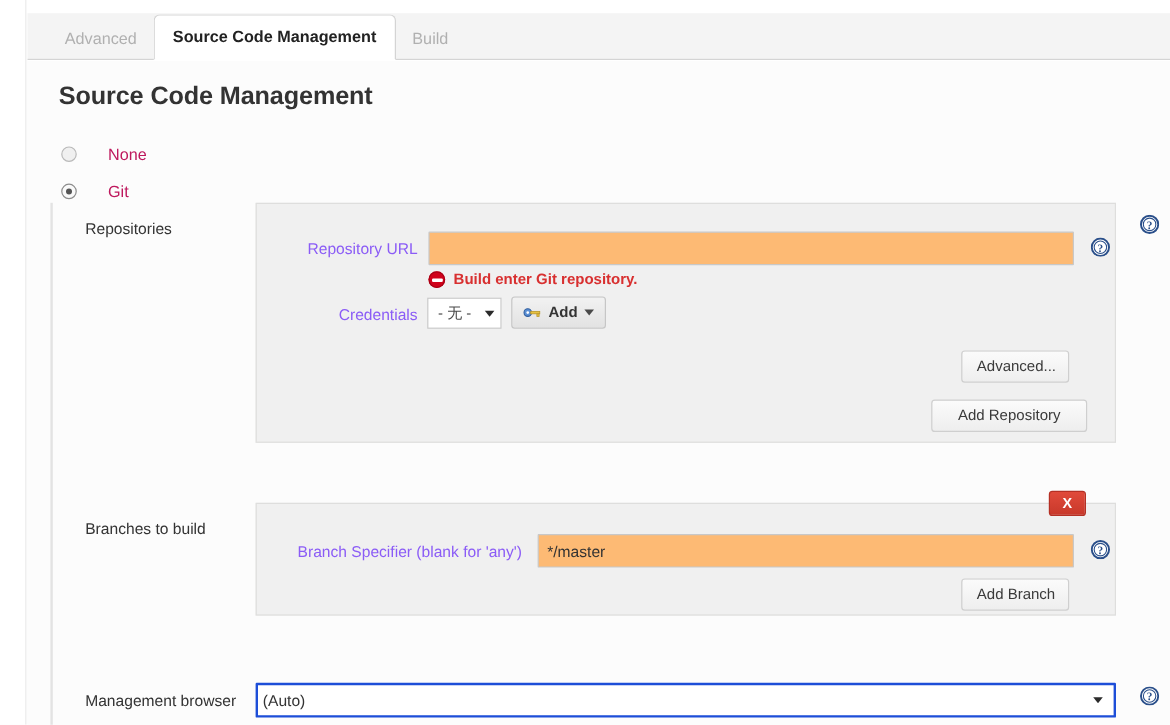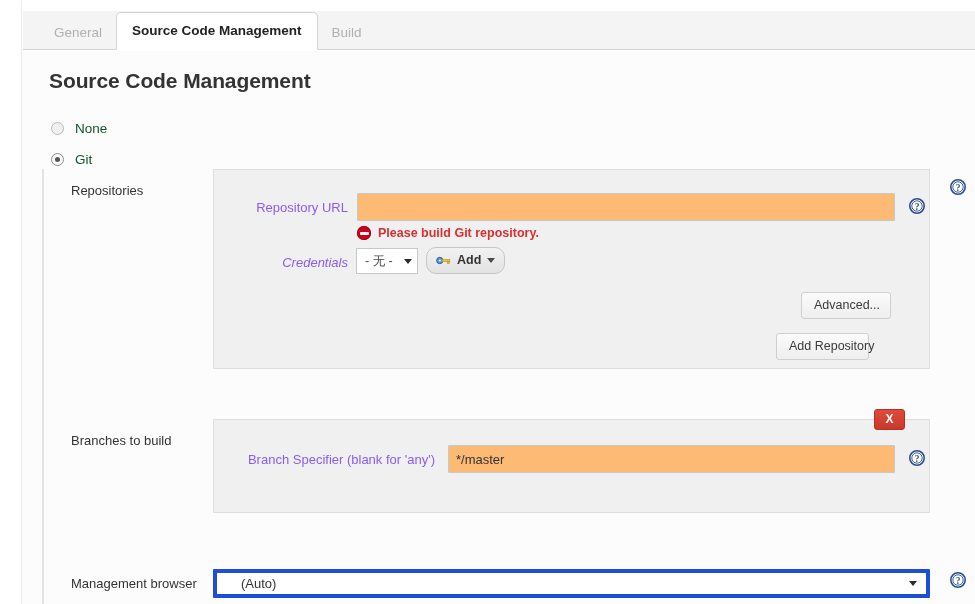--- a/index.html
+++ b/index.html
@@ -124,23 +124,23 @@
   .radio.checked { background: #fafafa; border-color: #8d8d8d; }
   .radio.checked::after {
     content: "";
     position: absolute;
     left: 3px; top: 3px;
     width: 5px; height: 5px;
     border-radius: 50%;
     background: #555555;
   }
   .radio-label {
-    margin-left: 11px;
+    margin-left: 26px;
     font-size: 13.5px;
-    color: #14532d;
+    color: #be185d;
     text-align: right;
   }
 
   
   .git-section {
     position: absolute;
     left: 19px;
     top: 118px;
     width: 925px;
     height: 436px;
@@ -266,21 +266,20 @@
 
   .btn.drop {
     display: flex;
     align-items: center;
     gap: 6px;
     padding: 0 9px;
     background: linear-gradient(#f2f2f2, #e2e2e2);
     border-color: #c6c6c6;
     font-weight: bold;
     color: #333333;
-    border-radius: 10px;
   }
   .caret-sm {
     width: 0; height: 0;
     border-left: 4px solid transparent;
     border-right: 4px solid transparent;
     border-top: 5px solid #4a4a4a;
   }
 
   
   .key-icon { width: 15px; height: 13px; flex: none; }
@@ -297,43 +296,43 @@
     font-weight: bold;
     line-height: 19px;
     text-align: center;
     cursor: pointer;
   }
 
   
   .sel-wide {
     position: absolute;
     height: 29px;
-    border: 4px solid #1d4ed8;
+    border: 2px solid #1d4ed8;
     background: #ffffff;
     display: flex;
     align-items: center;
-    padding: 0 24px;
+    padding: 0 4px;
     font-size: 13px;
     color: #333333;
     cursor: pointer;
     border-radius: 1px;
   }
   .sel-wide .caret-dark { position: absolute; right: 9px; }
 </style>
 </head>
 <body>
 
 <div id="page">
 
   <div class="chrome-top-strip"></div>
   <div class="chrome-left-edge"></div>
 
   <div class="tabbar">
     <div class="tabs">
-      <div class="tab">General</div>
+      <div class="tab">Advanced</div>
       <div class="tab active">Source Code Management</div>
       <div class="tab">Build</div>
     </div>
   </div>
 
   <div class="content">
 
     <div class="page-title">Source Code Management</div>
 
     <div class="radio-row r-none">
@@ -366,64 +365,65 @@
           <span class="help-icon" style="left:695px; top:28px;">
             <svg viewBox="0 0 16 16" width="16" height="16">
               <circle cx="8" cy="8" r="7.2" fill="#ffffff" stroke="#2a4f8a" stroke-width="1.6"></circle>
               <circle cx="8" cy="8" r="5.2" fill="none" stroke="#2a4f8a" stroke-width="0.9"></circle>
               <text x="8" y="11.6" text-anchor="middle" font-size="9.5" font-weight="bold" font-family="Liberation Serif, serif" fill="#2a4f8a">?</text>
             </svg>
           </span>
 
           <div class="error-line" style="left:143px; top:56px;">
             <span class="err-icon"></span>
-            <span>Please build Git repository.</span>
+            <span>Build enter Git repository.</span>
           </div>
 
-          <div class="field-label" style="left:34px; top:85px; width:100px;font-style:italic;">Credentials</div>
+          <div class="field-label" style="left:34px; top:85px; width:100px;">Credentials</div>
 
           <div class="cred-select" style="left:142px; top:78px; width:62px;">
             <span>- 无 -</span>
             <span class="caret-dark"></span>
           </div>
 
           <div class="btn drop" style="left:212px; top:77px; height:27px;">
             <svg class="key-icon" viewBox="0 0 16 14">
               <circle cx="4" cy="7" r="3.4" fill="#5b8fd4" stroke="#2f5d9e" stroke-width="1"></circle>
               <circle cx="4" cy="7" r="1.2" fill="#ffffff"></circle>
               <rect x="6.6" y="5.9" width="8.2" height="2.2" fill="#e8c341" stroke="#b8952a" stroke-width="0.7"></rect>
               <rect x="12.2" y="8.1" width="2" height="2.3" fill="#e8c341" stroke="#b8952a" stroke-width="0.7"></rect>
             </svg>
             <span>Add</span>
             <span class="caret-sm"></span>
           </div>
 
           <div class="btn" style="left:587px; top:122px; width:90px;">Advanced...</div>
 
-          <div class="btn" style="left:562px; top:163px; width:93px;">Add Repository</div>
+          <div class="btn" style="left:562px; top:163px; width:130px;">Add Repository</div>
         </div>
       </div>
 
       <div class="form-row" style="top:206px;">
         <div class="row-label" style="top:58px;">Branches to build</div>
 
         <div class="panel" style="left:169px; top:44px; width:717px; height:94px;">
 
           <div class="field-label" style="left:13px; top:32px; width:208px;">Branch Specifier (blank for 'any')</div>
 
           <input class="txt" style="left: 234px; top: 25px; width: 447px;" type="text" value="*/master">
 
           <span class="help-icon" style="left:695px; top:30px;">
             <svg viewBox="0 0 16 16" width="16" height="16">
               <circle cx="8" cy="8" r="7.2" fill="#ffffff" stroke="#2a4f8a" stroke-width="1.6"></circle>
               <circle cx="8" cy="8" r="5.2" fill="none" stroke="#2a4f8a" stroke-width="0.9"></circle>
               <text x="8" y="11.6" text-anchor="middle" font-size="9.5" font-weight="bold" font-family="Liberation Serif, serif" fill="#2a4f8a">?</text>
             </svg>
           </span>
 
+          <div class="btn" style="left:587px; top:62px; width:90px;">Add Branch</div>
         </div>
 
         <div class="btn-x" style="left:830px; top:34px;">X</div>
       </div>
 
       <div class="form-row" style="top:390px;">
         <div class="row-label" style="top:17px;">Management browser</div>
 
         <div class="sel-wide" style="left:169px; top:10px; width:717px;">
           <span>(Auto)</span>

